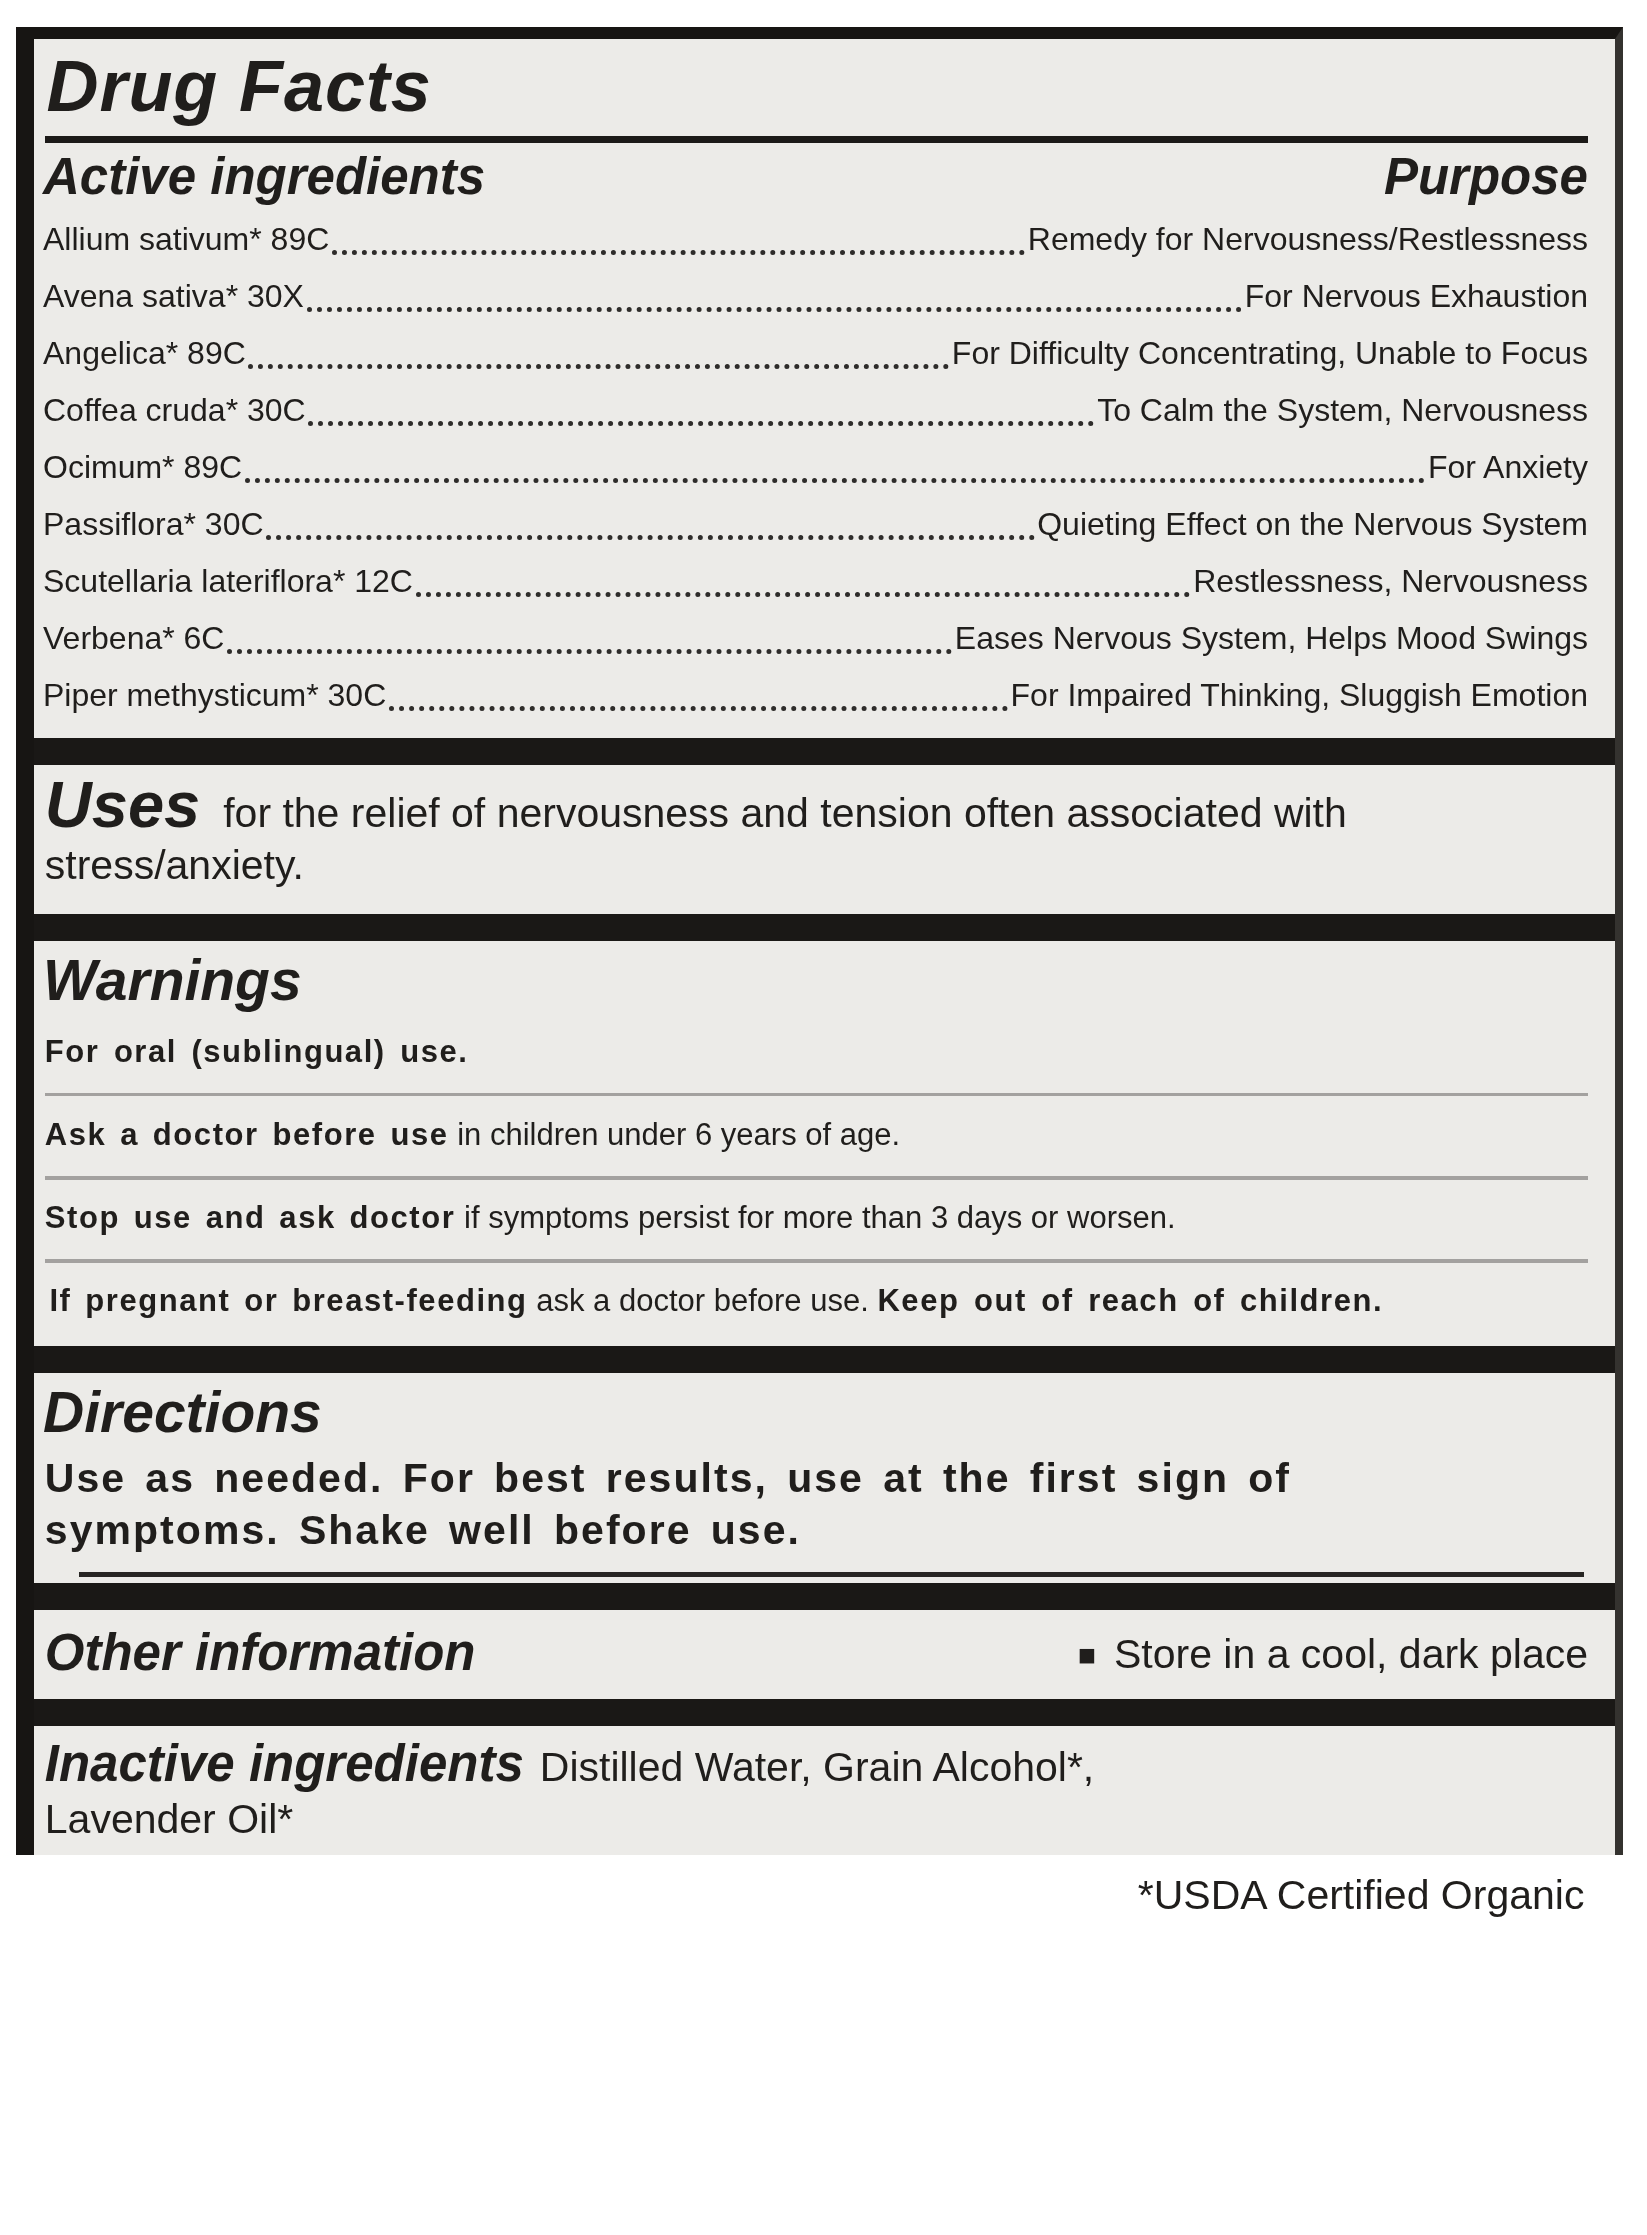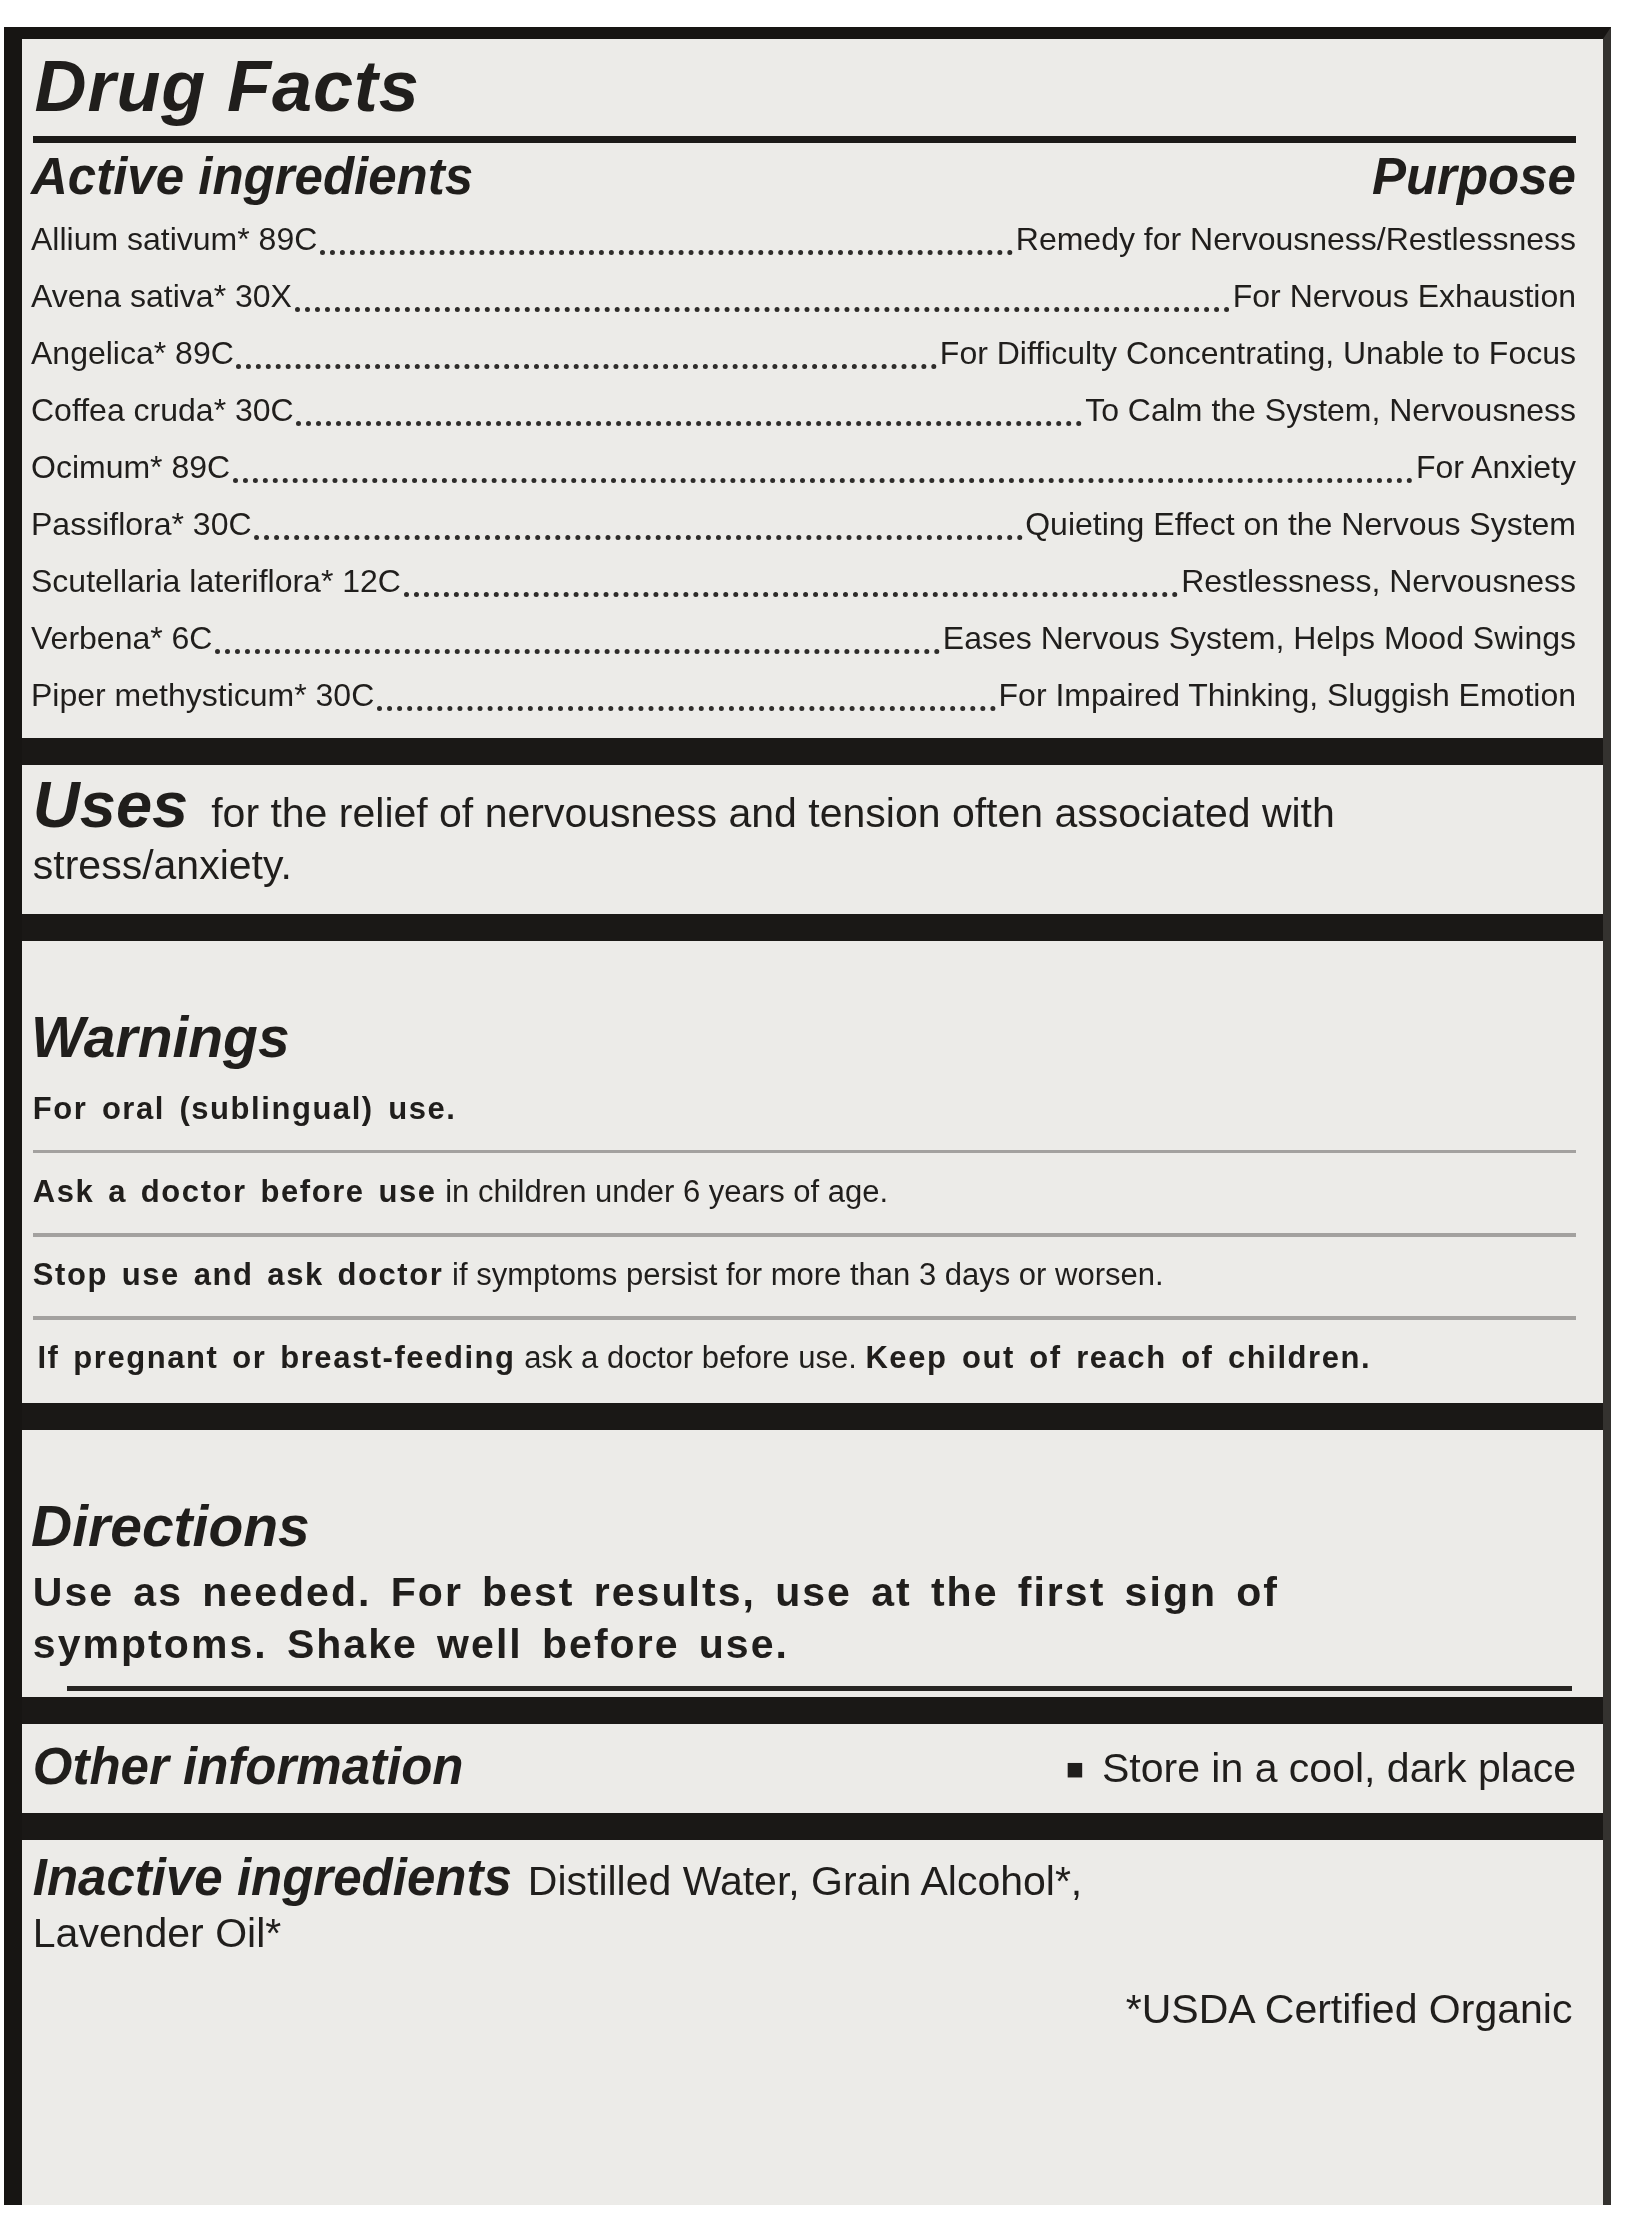--- a/index.html
+++ b/index.html
@@ -2,41 +2,41 @@
 <html style="font-size:14.3px"><head>
 <meta charset="utf-8">
 <style>
   html,body{margin:0;padding:0;}
   body{
     width:1648px;height:2235px;overflow:hidden;background:#ffffff;
     font-family:"Liberation Sans","DejaVu Sans",sans-serif;color:#201e1c;
     position:relative;
   }
   .label{
-    position:absolute;left:4px;top:27px;width:1607px;height:2178px;
+    position:absolute;left:16px;top:27px;width:1607px;height:1828px;
     box-sizing:border-box;background:#ecebe8;
     border-left:18px solid #171513;border-top:12.5px solid #171513;border-right:8px solid #34322f;
   }
   .sec{padding:0 27px 0 9px;}
   .bar{height:27px;background:#1a1816;}
   
   .title{font-size:72px;font-weight:bold;font-style:italic;line-height:1.12;letter-spacing:0.9px;padding:7.2px 0 0 3.6px;}
   .title-rule{height:7.2px;background:#1c1a18;margin:9px 0 5.4px 1.8px;}
   .ai-head{display:flex;justify-content:space-between;align-items:baseline;margin:1.8px 0 3.6px 0;}
   .h2i{font-size:51px;font-weight:bold;font-style:italic;line-height:1.15;}
   
   .rows{padding-bottom:14.3px;}
   .irow{display:flex;align-items:flex-end;font-size:32px;line-height:57px;white-space:nowrap;}
   .irow .nm,.irow .pp{flex:0 0 auto;}
   .leader{flex:1 1 auto;min-width:23px;border-bottom:5.4px dotted #2e2c2a;margin:0 2.7px 12.5px 2.7px;}
   
   .uses-p{max-width:1384px;font-size:41px;line-height:52px;padding:14.3px 0 23px 1.8px;}
   .uses-word{font-size:65px;font-weight:bold;font-style:italic;margin-right:23px;}
   
-  .h2big{font-size:57px;font-weight:bold;font-style:italic;line-height:1.16;padding-top:25px;margin-top:38px;}
+  .h2big{font-size:57px;font-weight:bold;font-style:italic;line-height:1.16;padding-top:6px;}
   .sp{letter-spacing:0.05em;word-spacing:0.14em;}
   .b{font-weight:bold;}
   .lead{font-weight:bold;letter-spacing:0.05em;word-spacing:0.12em;margin-right:0.28em;}
   .wp{font-size:31px;line-height:51px;margin:12.5px 0 0 1.8px;}
   .hairline{height:3.6px;background:#a3a19f;margin:16px 0 3.6px 1.8px;}
   .w-stop{max-width:1263px;}
   .w-preg{max-width:1343px;text-align:center;}
   .pad-b{padding-bottom:19.7px;}
   
   .dir-main{max-width:1325px;font-size:41px;line-height:52px;margin:7.2px 0 0 1.8px;}

